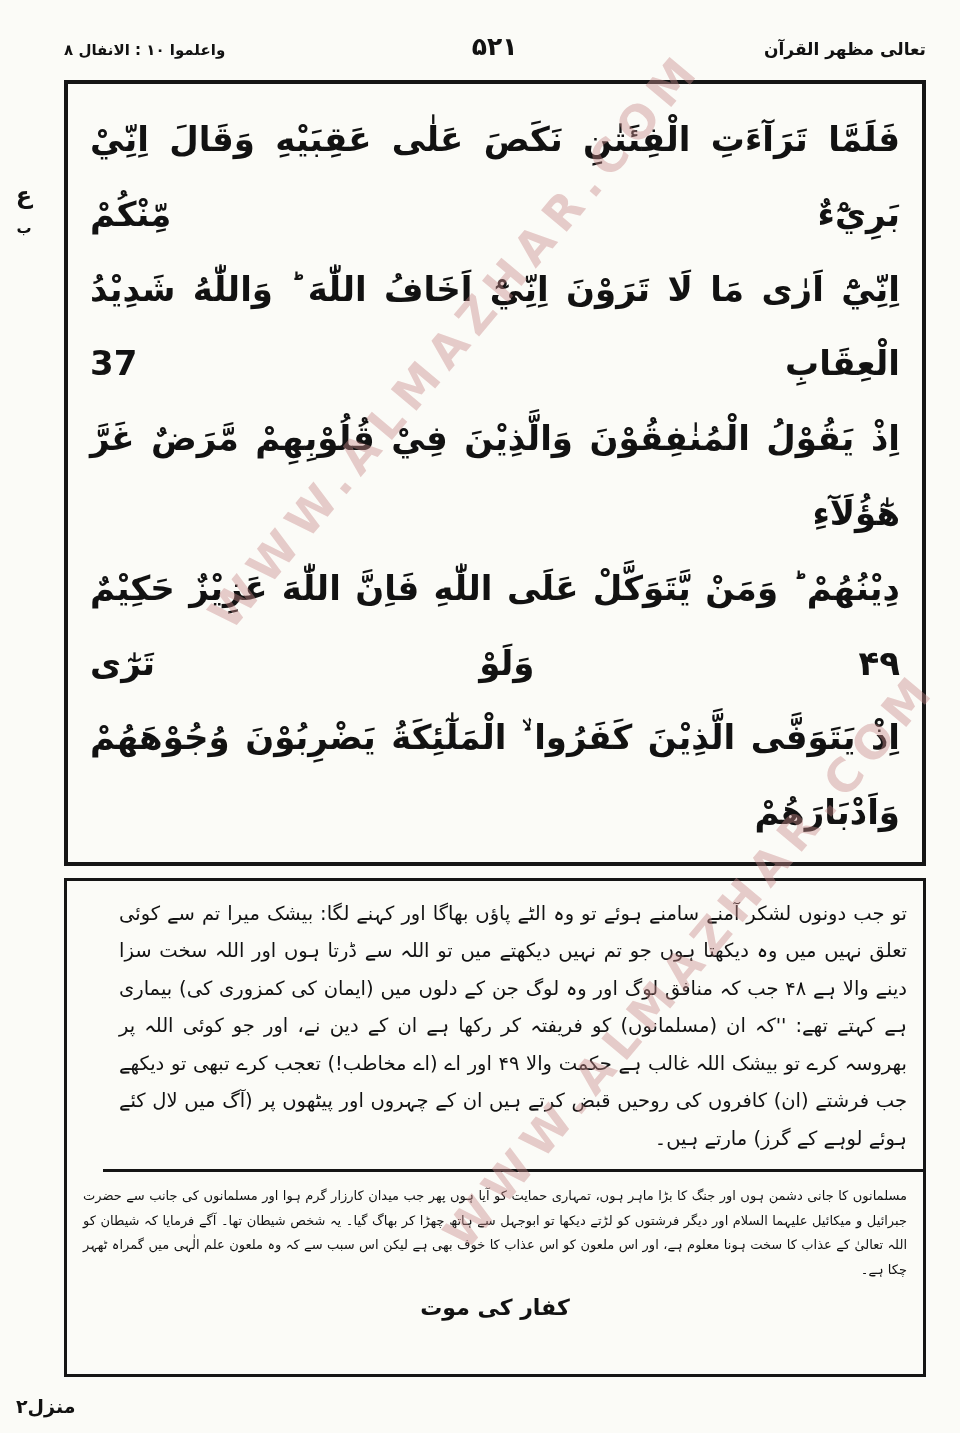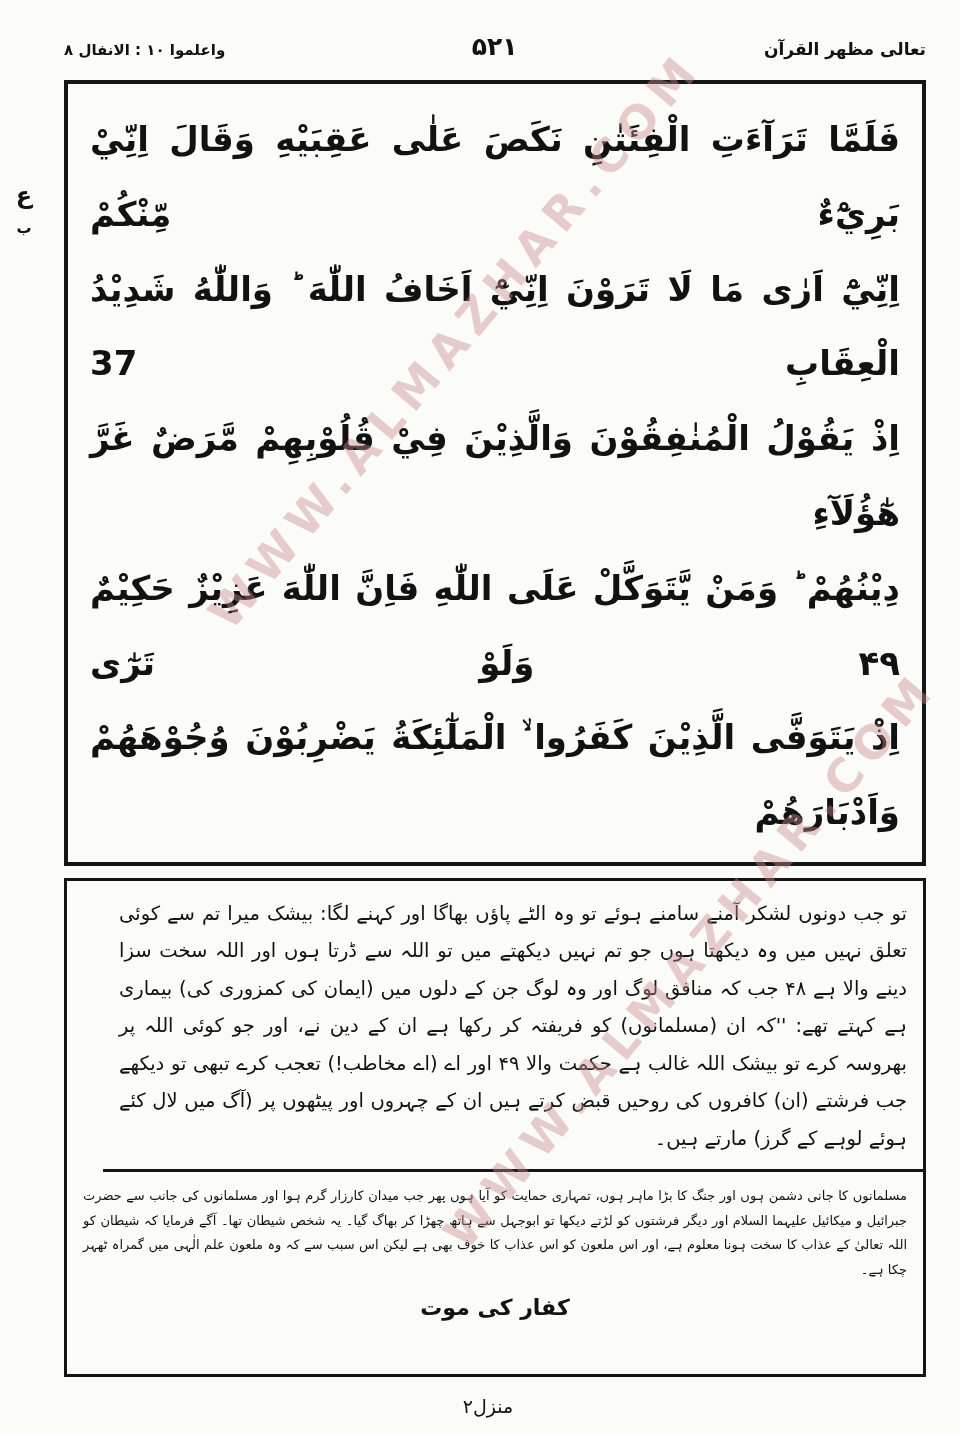--- a/index.html
+++ b/index.html
@@ -66,22 +66,22 @@
     text-align: justify;
   }
   .section-heading {
     text-align: center;
     font-size: 22px; font-weight: bold;
     margin: 10px 0 4px;
   }
   
   .footer {
     position: absolute; bottom: 16px; left: 16px; right: 0;
-    text-align: center;
-    font-weight: normal; font-size: 19px;
+    text-align: left;
+    font-weight: bold; font-size: 19px;
   }
   
   .wm {
     position: absolute;
     z-index: 10;
     font-weight: bold;
     font-size: 46px;
     letter-spacing: 9px;
     white-space: nowrap;
     opacity: 0.42;

